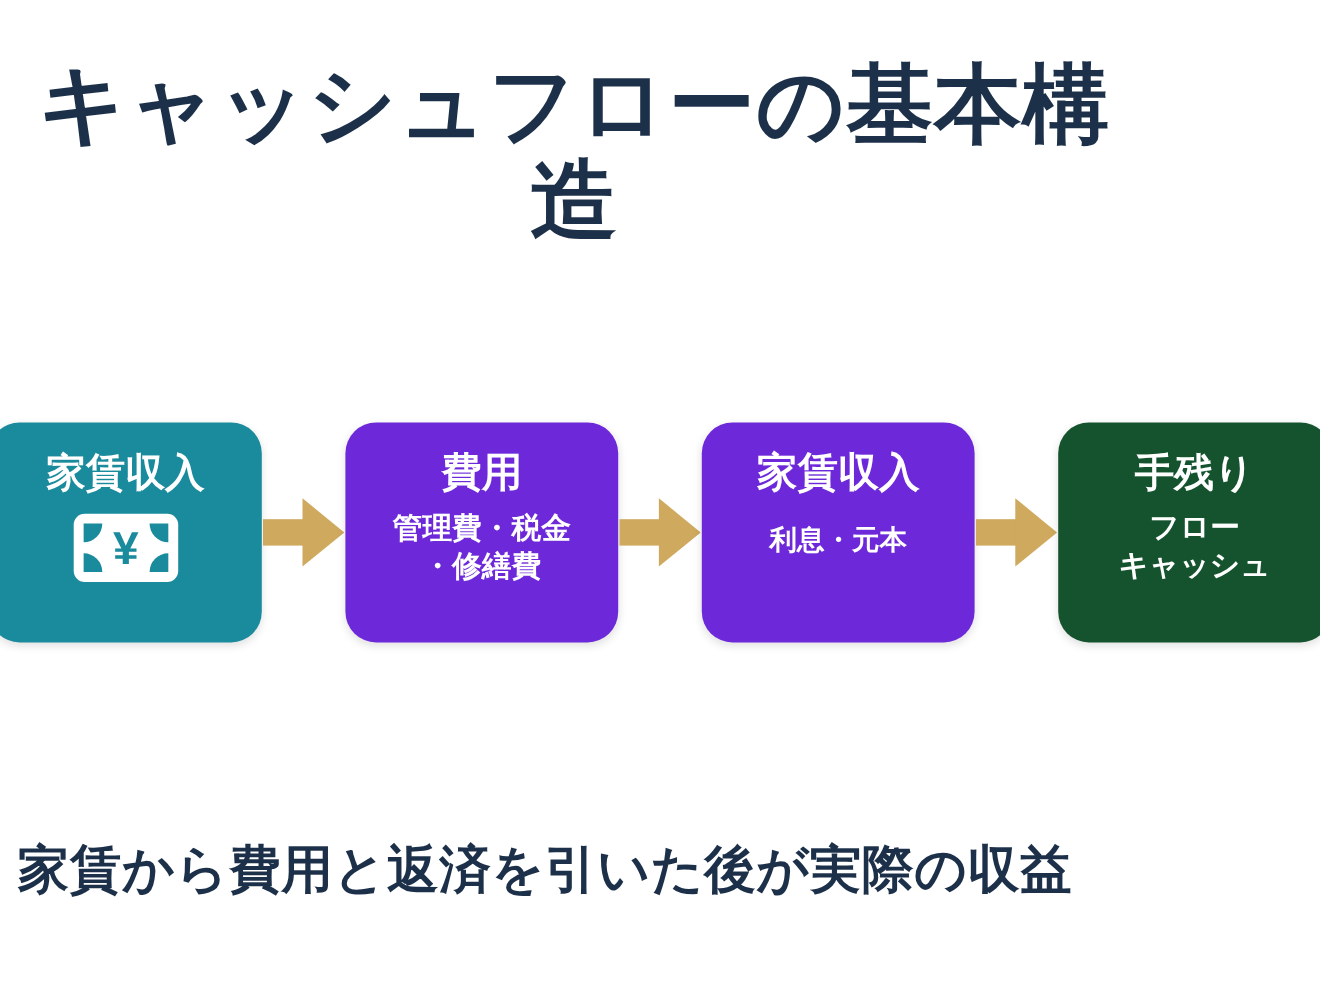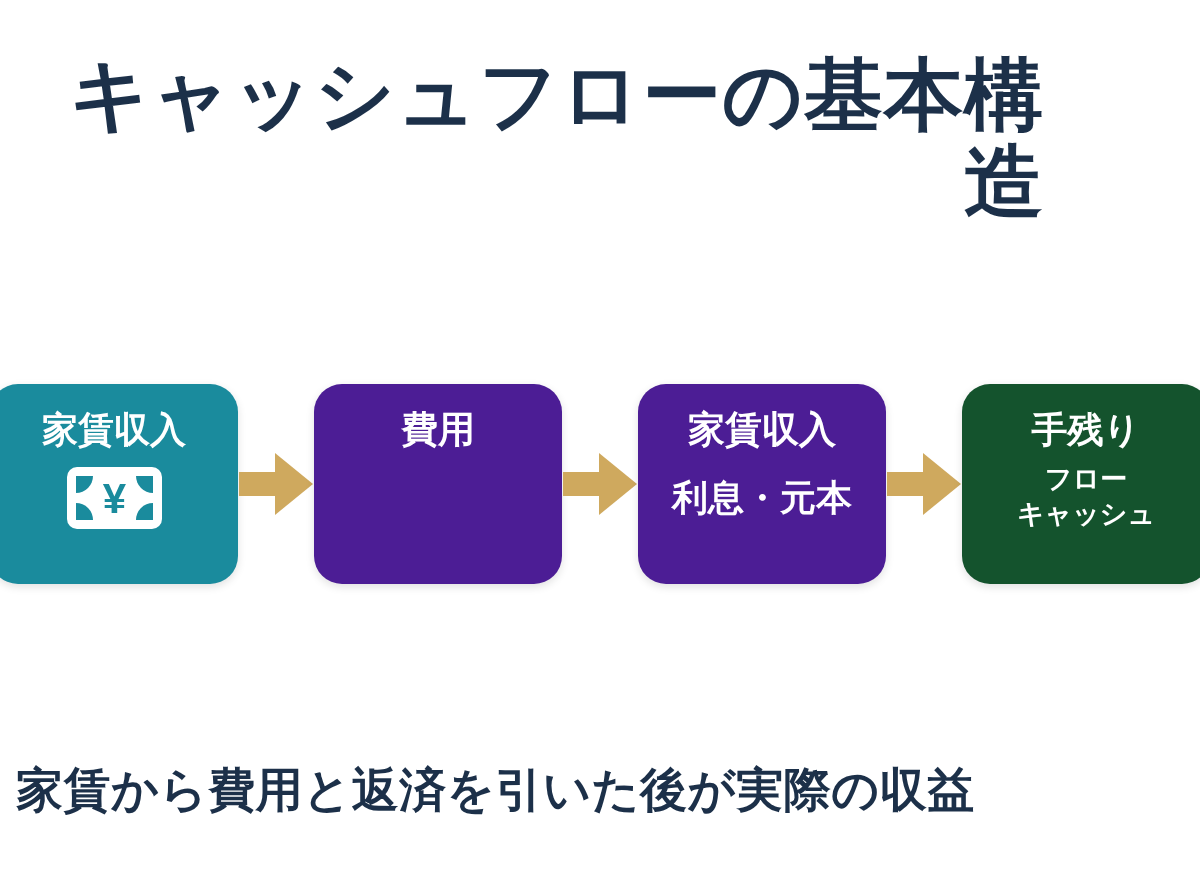--- a/index.html
+++ b/index.html
@@ -8,21 +8,21 @@
     position: relative;
     background: #ffffff;
     font-family: "Liberation Sans", "DejaVu Sans", sans-serif;
     overflow: hidden;
   }
   .page-title {
     position: absolute;
     top: 52px;
     left: 0;
     width: 1044px;
-    text-align: right;
+    text-align: center;
     font-size: 79px;
     font-weight: 900;
     letter-spacing: 1px;
     color: #1c3049;
     line-height: 1.1;
   }
   .flow-row {
     position: absolute;
     top: 384px;
     left: 0;
@@ -38,38 +38,38 @@
     border-radius: 28px;
     color: #ffffff;
     display: flex;
     flex-direction: column;
     align-items: center;
     text-align: center;
     box-shadow: 0 3px 8px rgba(0,0,0,0.12);
     flex: 0 0 auto;
   }
   .box-teal { background: #1a8b9d; }
-  .box-gray { background: #4c1d95; }
+  .box-gray { background: #6d28d9; }
   .box-gold { background: #14532d; }
   .box-title {
     font-weight: 800;
     font-size: 37px;
     line-height: 1.1;
     margin-top: 26px;
     white-space: nowrap;
   }
   .box-title-sm { font-size: 36px; }
   .box-sub {
     font-weight: 700;
     font-size: 27px;
     line-height: 1.3;
     margin-top: 12px;
     white-space: nowrap;
   }
-  .box-sub-roomy { margin-top: 24px; font-size: 36px; }
+  .box-sub-roomy { margin-top: 24px; font-size: 25px; }
   .yen-icon-wrap { margin-top: 16px; }
   .flow-arrow {
     width: 76px;
     height: 200px;
     display: flex;
     align-items: center;
     justify-content: center;
     flex: 0 0 auto;
   }
   .caption {
@@ -108,20 +108,24 @@
 
   <div class="flow-arrow">
     <svg width="74" height="64" viewBox="0 0 74 64" aria-hidden="true">
       <rect x="0" y="20" width="37" height="24" fill="#cfa95e"></rect>
       <polygon points="36,1 74,32 36,63" fill="#cfa95e"></polygon>
     </svg>
   </div>
 
   <div class="flow-box box-gray">
     <div class="box-title">費用</div>
+    <div class="box-sub">
+      <div>管理費・税金</div>
+      <div>・修繕費</div>
+    </div>
   </div>
 
   <div class="flow-arrow">
     <svg width="74" height="64" viewBox="0 0 74 64" aria-hidden="true">
       <rect x="0" y="20" width="37" height="24" fill="#cfa95e"></rect>
       <polygon points="36,1 74,32 36,63" fill="#cfa95e"></polygon>
     </svg>
   </div>
 
   <div class="flow-box box-gray">

